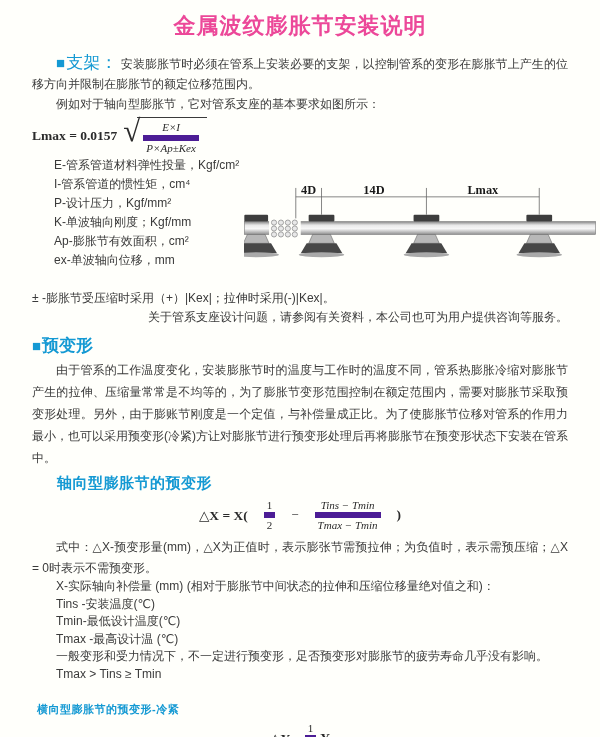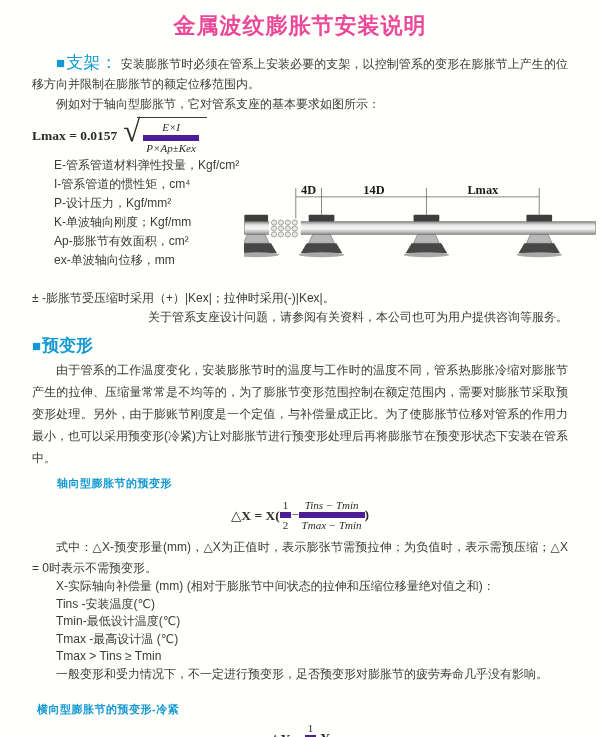--- a/index.html
+++ b/index.html
@@ -25,35 +25,35 @@
   .formula{text-align:center;font-family:"Liberation Serif","DejaVu Serif",serif;color:#2b2b2b;}
   .formula1{margin:4px 0 2px 0;height:36px;display:flex;align-items:center;justify-content:flex-start;}
   .f-bold{font-weight:bold;font-size:13.5px;}
   .sqrt{display:inline-flex;align-items:flex-start;margin-left:6px;}
   .radsym{font-size:31px;line-height:31px;font-weight:400;margin-right:-3px;transform:translateY(-2px);}
   .radbody{border-top:1.5px solid #3a3a3a;padding:2px 8px 0 6px;}
   .frac{display:inline-block;vertical-align:middle;text-align:center;font-size:11px;line-height:1.3;}
   .frac .num{display:block;border-bottom:6px solid #4c1d95;padding:0 3px;}
   .frac .den{display:block;padding:0 3px;}
   .frac.ital{font-style:italic;}
-  .formula2{margin:4px 0 4px 0;height:36px;display:flex;align-items:center;justify-content:center;gap:0;}
+  .formula2{margin:4px 0 4px 0;height:36px;display:flex;align-items:center;justify-content:center;gap:16px;}
   .formula3{margin:4px 0 6px 0;height:30px;display:flex;align-items:center;justify-content:center;gap:4px;}
   .f-op{font-size:13px;}
 
   
   .defs-row{position:relative;min-height:133px;}
   .def-line{line-height:19px;white-space:nowrap;}
   .def-line.ind{padding-left:22px;}
   .pm-line{line-height:19px;}
   .consult-line{line-height:19px;text-indent:2em;text-align:right;}
   .pipe-diagram{position:absolute;left:212px;top:26px;}
 
   
   .sec-header{margin:8px 0 2px 0;font-size:17px;line-height:22px;color:#1499d3;}
-  .sub-header{margin:4px 0 0 0;font-size:11px;line-height:20px;color:#1499d3;font-weight:bold;padding-left:25px;letter-spacing:0.5px;}
+  .sub-header{margin:4px 0 0 0;font-size:15px;line-height:20px;color:#1499d3;font-weight:bold;padding-left:25px;letter-spacing:0.5px;}
   .sub-header.lateral{padding-left:5px;font-size:11px;margin-top:16px;}
   .p-body{margin:2px 0 0 0;line-height:22px;text-align:justify;text-indent:2em;}
   .p-explain{margin:0;line-height:20.5px;text-align:justify;text-indent:2em;}
   .ax-line{line-height:17.5px;}
 </style>
 </head>
 <body>
 
 <div class="page">
 
@@ -179,22 +179,22 @@
     <span class="f-bold">)</span>
   </div>
 
   <p class="p-explain">式中：△X-预变形量(mm)，△X为正值时，表示膨张节需预拉伸；为负值时，表示需预压缩；△X = 0时表示不需预变形。</p>
 
   <div>
     <div class="ax-line pad2">X-实际轴向补偿量 (mm) (相对于膨胀节中间状态的拉伸和压缩位移量绝对值之和)：</div>
     <div class="ax-line pad2">Tins -安装温度(℃)</div>
     <div class="ax-line pad2">Tmin-最低设计温度(℃)</div>
     <div class="ax-line pad2">Tmax -最高设计温 (℃)</div>
+    <div class="ax-line pad2">一般变形和受力情况下，不一定进行预变形，足否预变形对膨胀节的疲劳寿命几乎没有影响。</div>
     <div class="ax-line pad2">Tmax &gt; Tins ≥ Tmin</div>
-    <div class="ax-line pad2">一般变形和受力情况下，不一定进行预变形，足否预变形对膨胀节的疲劳寿命几乎没有影响。</div>
   </div>
 
   <h3 class="sub-header lateral">横向型膨胀节的预变形-冷紧</h3>
 
   <div class="formula formula3">
     <span class="f-bold">△Y =</span>
     <span class="frac">
       <span class="num">1</span>
       <span class="den">2</span>
     </span>

